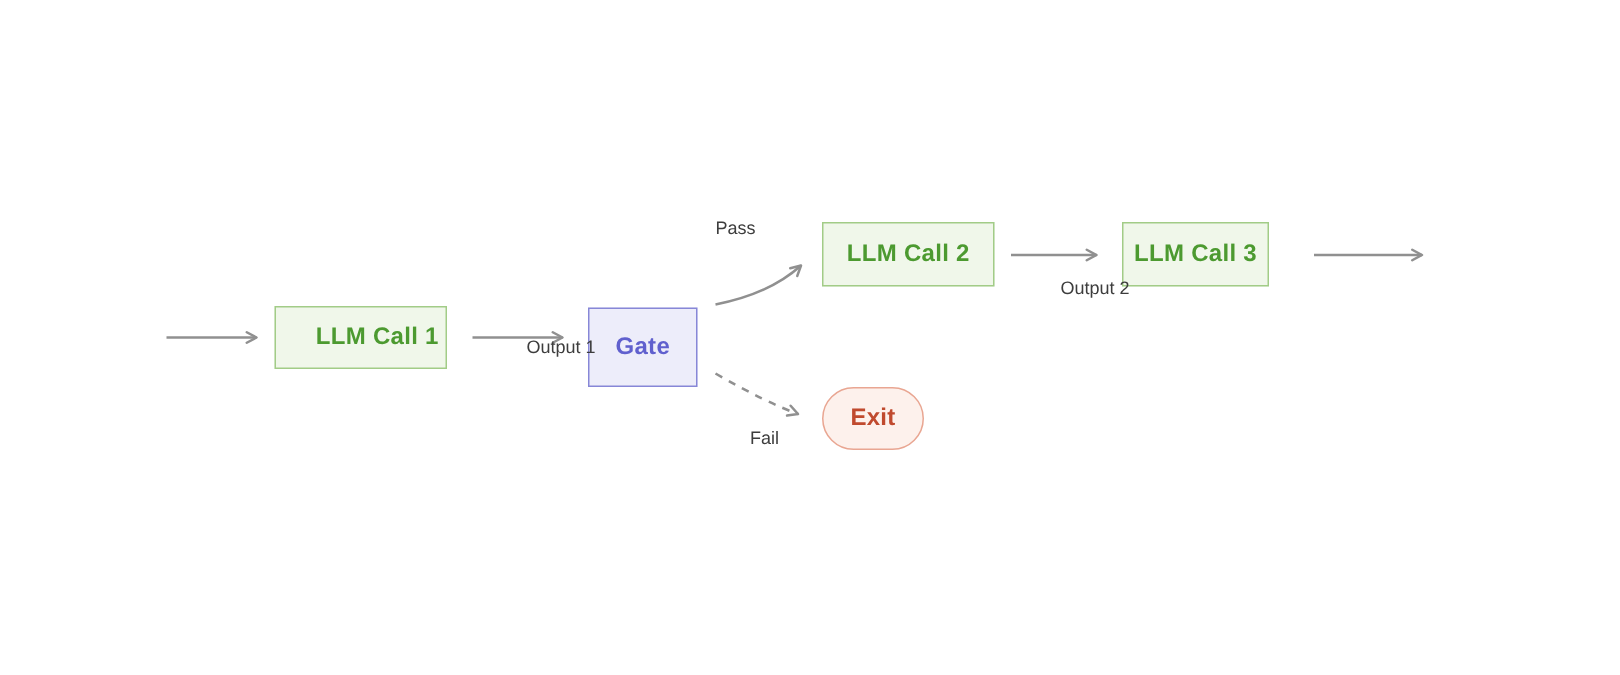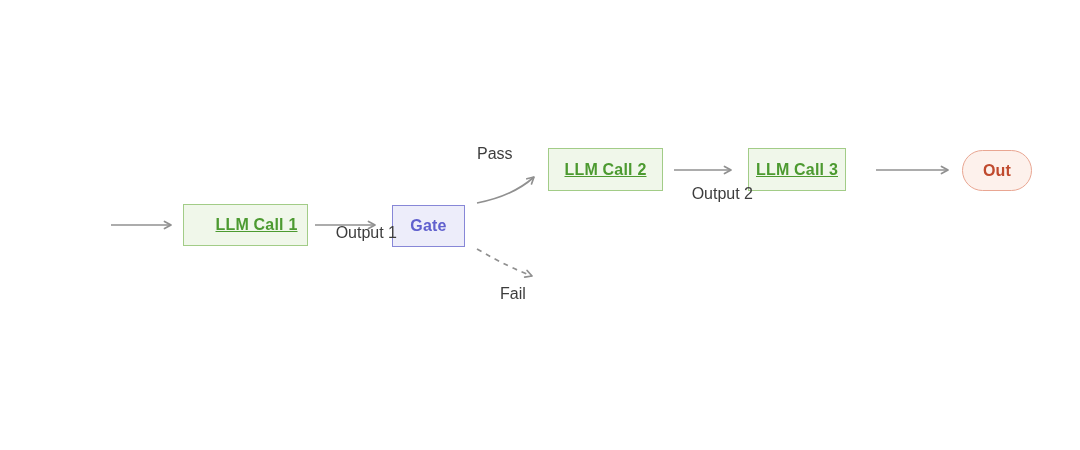--- a/index.html
+++ b/index.html
@@ -19,28 +19,28 @@
     position: absolute;
     display: flex;
     align-items: center;
     justify-content: center;
     box-sizing: border-box;
     font-size: 16px;
     font-weight: bold;
     letter-spacing: 0.2px;
     white-space: nowrap;
   }
-  .node.green  { background: var(--green-fill,#f0f7ea);  border: 1px solid var(--green-border,#a2cc87);  color: var(--green-text,#4c9a30); text-decoration: underline; }
+  .node.green  { background: var(--green-fill,#f0f7ea);  border: 1px solid var(--green-border,#a2cc87);  color: var(--green-text,#4c9a30); }
   .node.purple { background: var(--purple-fill,#ededfa); border: 1px solid var(--purple-border,#8787d7); color: var(--purple-text,#6060ce); }
   .node.red    { background: var(--red-fill,#fdf1ec);    border: 1px solid var(--red-border,#e9a692);    color: var(--red-text,#c04a2e); }
   .circle { border-radius: 50%; }
   .pill { border-radius: 21px; }
   .edge-label {
     position: absolute;
-    font-size: 16px;
+    font-size: 12px;
     color: var(--label-text, #3d3d3d);
     white-space: nowrap;
   }
   .center { text-align: right; }
 </style>
 </head>
 <body>
 
 <div class="canvas">
 
@@ -52,40 +52,40 @@
     </defs>
     <path class="edge" d="M 111 225 L 171 225" marker-end="url(#arrowhead)"></path>
     <path class="edge" d="M 315 225 L 375 225" marker-end="url(#arrowhead)"></path>
     <path class="edge" d="M 477 203 Q 513 196 534 177" marker-end="url(#arrowhead)"></path>
     <path class="edge dashed" d="M 477 249 Q 510 268 532 276" marker-end="url(#arrowhead)"></path>
     <path class="edge" d="M 674 170 L 731 170" marker-end="url(#arrowhead)"></path>
     <path class="edge" d="M 876 170 L 948 170" marker-end="url(#arrowhead)"></path>
   </svg>
 
 
-  <div class="node green" style="left:183px; top:204px; width:125px; height:42px;padding-left:22px;">
+  <div class="node green" style="left:183px; top:204px; width:115px; height:42px;padding-left:22px;">
     <span>LLM Call 1</span>
   </div>
 
-  <div class="node purple" style="left:392px; top:205px; width:73px; height:42px;">
+  <div class="node purple" style="left:392px; top:205px; width:73px; height:53px;">
     <span>Gate</span>
   </div>
 
   <div class="node green" style="left:548px; top:148px; width:115px; height:43px;">
     <span>LLM Call 2</span>
   </div>
 
   <div class="node green" style="left:748px; top:148px; width:98px; height:43px;">
     <span>LLM Call 3</span>
   </div>
 
-  <div class="node red pill" style="left:962px; top:150px; width:70px; height:41px;">
-    <span>Out</span>
+
+  <div class="node red pill" style="left:548px; top:258px; width:68px; height:42px;">
+    <span>Exit</span>
   </div>
-
 
   <div class="edge-label center" style="left:297px; top:224px; width:100px;">Output 1</div>
 
   <div class="edge-label" style="left:477px; top:145px;">Pass</div>
 
   <div class="edge-label" style="left:500px; top:285px;">Fail</div>
 
   <div class="edge-label center" style="left:653px; top:185px; width:100px;">Output 2</div>
 
 </div>

